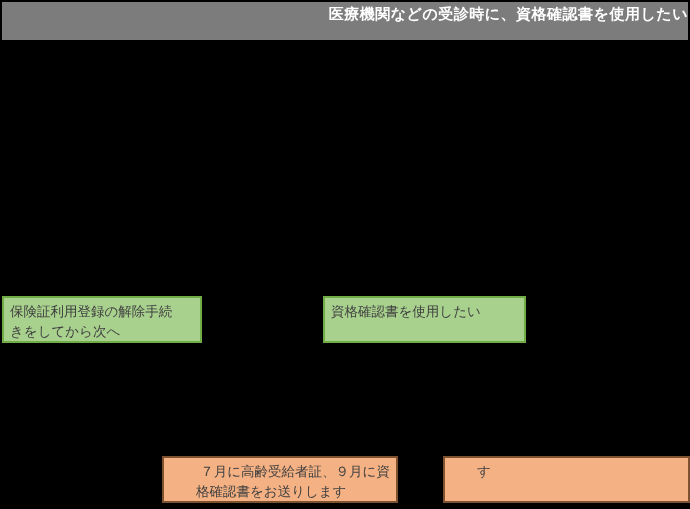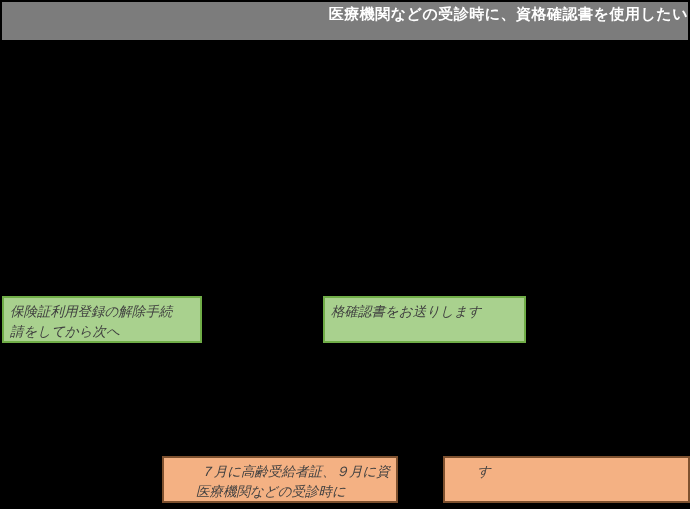--- a/index.html
+++ b/index.html
@@ -40,21 +40,20 @@
     box-sizing: border-box;
     border-style: solid;
     border-width: 2px;
     padding: 3px 6px 0 6px;
     font-size: 13.5px;
     line-height: 20px;
     color: var(--box-text, #404040);
   }
   .note-box .line {
     white-space: pre;
-    font-style: italic;
   }
   .note-green {
     background: var(--green-fill, #a9d18e);
     border-color: var(--green-border, #70ad47);
   }
   .note-orange {
     background: var(--orange-fill, #f4b183);
     border-color: var(--orange-border, #7e512f);
     padding-left: 32px;
   }
@@ -67,29 +66,29 @@
 <body>
 
 <div class="canvas">
 
   <div class="title-banner">
     <span>医療機関などの受診時に、資格確認書を使用したい</span>
   </div>
 
   <div class="note-box note-green note-green-1">
     <div class="line">保険証利用登録の解除手続</div>
-    <div class="line">請をしてから次へ</div>
+    <div class="line">きをしてから次へ</div>
   </div>
 
   <div class="note-box note-green note-green-2">
-    <div class="line">格確認書をお送りします</div>
+    <div class="line">資格確認書を使用したい</div>
   </div>
 
   <div class="note-box note-orange note-orange-1">
     <div class="line"> ７月に高齢受給者証、９月に資</div>
-    <div class="line">医療機関などの受診時に</div>
+    <div class="line">格確認書をお送りします</div>
   </div>
 
   <div class="note-box note-orange note-orange-2">
     <div class="line">す</div>
   </div>
 
 </div>
 
 </body></html>

